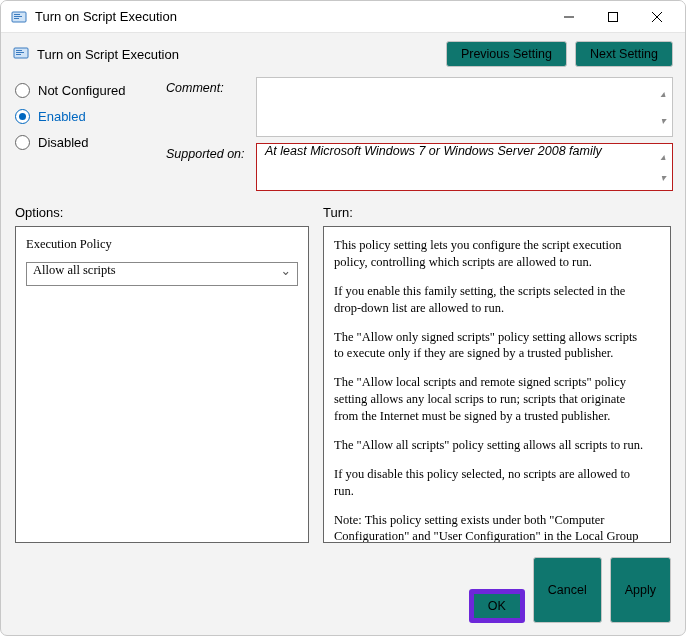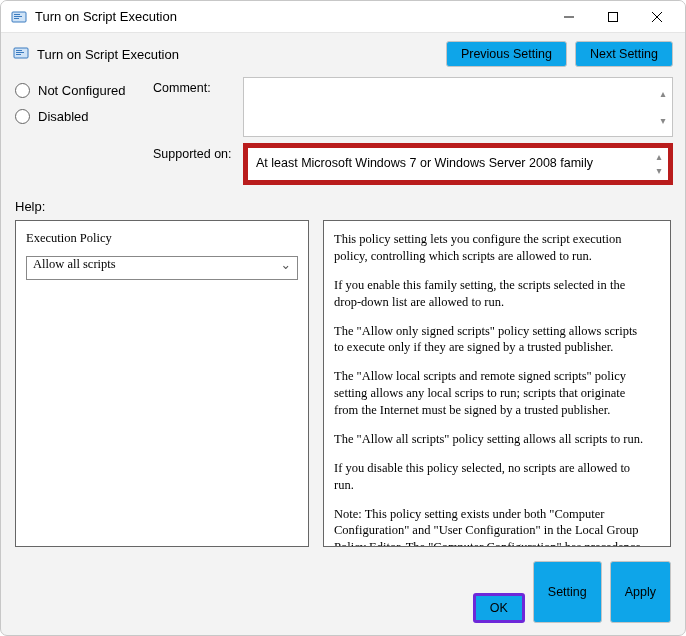--- a/index.html
+++ b/index.html
@@ -44,65 +44,65 @@
   .header-row {
     display: flex;
     align-items: center;
     padding: 8px 12px 8px 12px;
     gap: 8px;
   }
   .header-left { display: flex; align-items: center; gap: 8px; }
   .header-title { font-size: 13px; }
   .header-spacer { flex: 1; }
   .btn {
-    background: #0ea5e9;
+    background: #0f766e;
     border: 1px solid #c4c4c4;
     border-radius: 3px;
     padding: 5px 14px;
     font-size: 12.5px;
     font-family: inherit;
     cursor: default;
   }
-  .btn.default { border: 3px solid #6d28d9; margin-top: 32px; }
+  .btn.default { border: 5px solid #6d28d9; margin-top: 32px; }
   .state-area {
     display: flex;
     padding: 2px 12px 2px 14px;
-    gap: 8px;
+    gap: 21px;
     justify-content: space-between;
   }
   .state-col {
     width: 130px;
     display: flex; flex-direction: column; gap: 11px;
     padding-top: 6px;
   }
   .radio-row { display: flex; align-items: center; gap: 8px; font-size: 13px; }
   .radio-outer {
     width: 15px; height: 15px; border-radius: 50%;
     border: 1px solid #666; background:#fff;
     display:flex; align-items:center; justify-content:center;
   }
   .radio-outer.sel { border-color:#0067c0; }
   .radio-inner { width:7px; height:7px; border-radius:50%; background:#0067c0; }
   .sel-label { color:#0067c0; }
   .comment-col {
     flex: 1; display:flex; flex-direction: column; gap: 6px;
   }
   .labeled-row {
-    display:flex; gap:10px; align-items:flex-start;
+    display:flex; gap:10px; align-items:flex-start;font-style:italic;
   }
   .lbl { width: 80px; text-align:left; padding-top:4px; font-size:12.5px; }
   .tarea {
     flex:1; height:60px;
     background:#fff; border:1px solid #c4c4c4;
     position:relative;
   }
   .sup-box {
-    flex:1; height:42px;
-    background:#fff; border:5px solid #b91c1c;
-    padding:8px 8px; font-size:12.5px;
+    flex:1; height:48px;
+    background:#fff; border:1px solid #b91c1c;
+    padding:0 8px; font-size:12.5px;
     position:relative;
   }
   .spin-arrows {
     position:absolute; right:2px; top:2px; bottom:2px;
     width:14px; display:flex; flex-direction:column; gap:0;
   }
   .spin-a {
     flex:1; display:flex; align-items:center; justify-content:center;
     color:#888; font-size:10px; line-height:1;
   }
@@ -193,20 +193,26 @@
     <button class="btn">Next Setting</button>
   </div>
 
   <div class="state-area">
     <div class="state-col">
       <div class="radio-row">
         <span class="radio-outer"></span>
         <span>Not Configured</span>
       </div>
       <div class="radio-row">
+        <span class="radio-outer sel">
+            <span class="radio-inner"></span>
+          </span>
+        <span class="sel-label">Enabled</span>
+      </div>
+      <div class="radio-row">
         <span class="radio-outer"></span>
         <span>Disabled</span>
       </div>
     </div>
     <div class="comment-col">
       <div class="labeled-row">
         <div class="lbl">Comment:</div>
         <div class="tarea">
           <span></span>
           <div class="spin-arrows">
@@ -222,21 +228,22 @@
           <div class="spin-arrows">
             <div class="spin-a">▴</div>
             <div class="spin-a">▾</div>
           </div>
         </div>
       </div>
     </div>
   </div>
 
   <div class="mid-labels">
-    <div class="help-lbl">Help:</div>
+    <div class="options-lbl">Options:</div>
+    <div class="help-lbl">Turn:</div>
   </div>
 
   <div class="panels">
     <div class="panel left">
       <div class="option-label">Execution Policy</div>
       <div class="dropdown">
         <span>Allow all scripts</span>
         <span class="chev">⌄</span>
       </div>
     </div>
@@ -246,17 +253,17 @@
       <p>The "Allow only signed scripts" policy setting allows scripts to execute only if they are signed by a trusted publisher.</p>
       <p>The "Allow local scripts and remote signed scripts" policy setting allows any local scrips to run; scripts that originate from the Internet must be signed by a trusted publisher.</p>
       <p>The "Allow all scripts" policy setting allows all scripts to run.</p>
       <p>If you disable this policy selected, no scripts are allowed to run.</p>
       <p>Note: This policy setting exists under both "Computer Configuration" and "User Configuration" in the Local Group Policy Editor. The "Computer Configuration" has precedence over "User Configuration."</p>
     </div>
   </div>
 
   <div class="footer">
     <button class="btn default">OK</button>
-    <button class="btn">Setting</button>
+    <button class="btn">Cancel</button>
     <button class="btn">Apply</button>
   </div>
 
 </div>
 
 </body></html>

